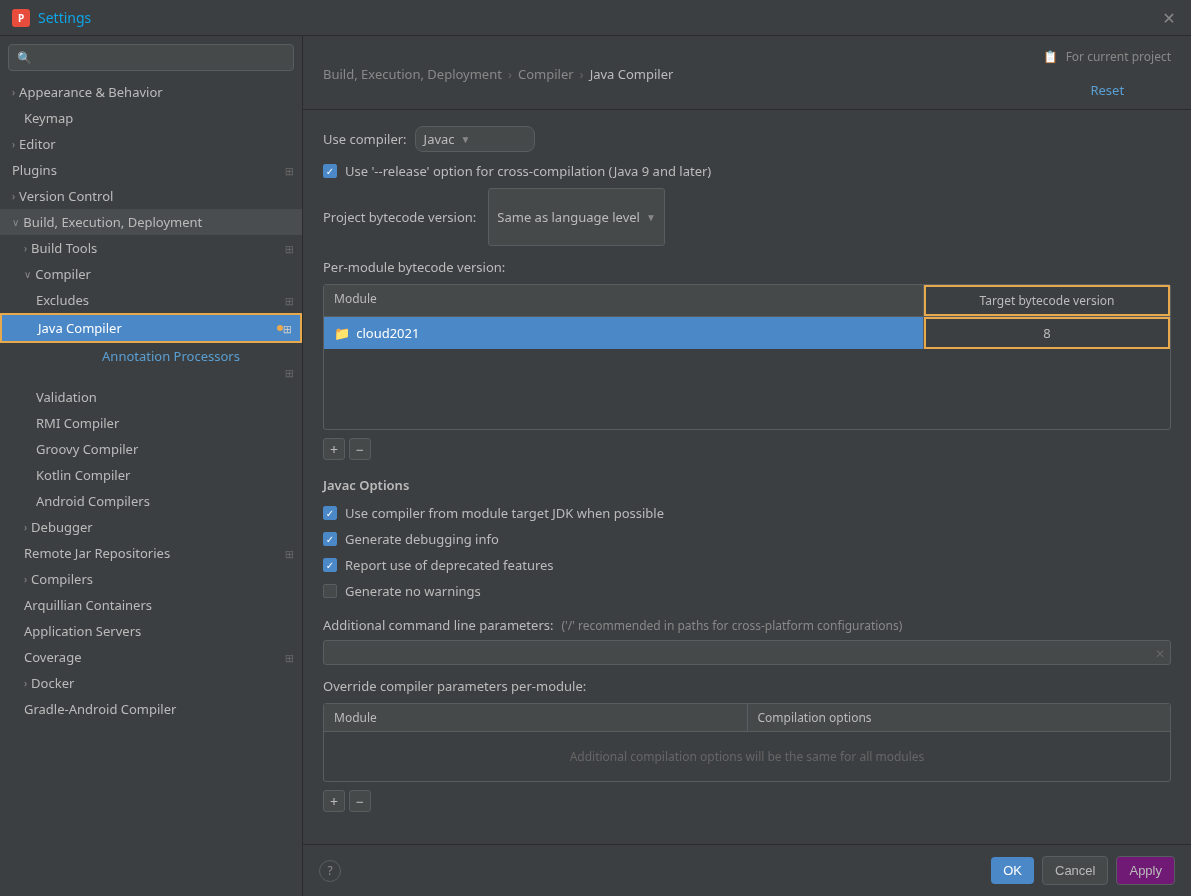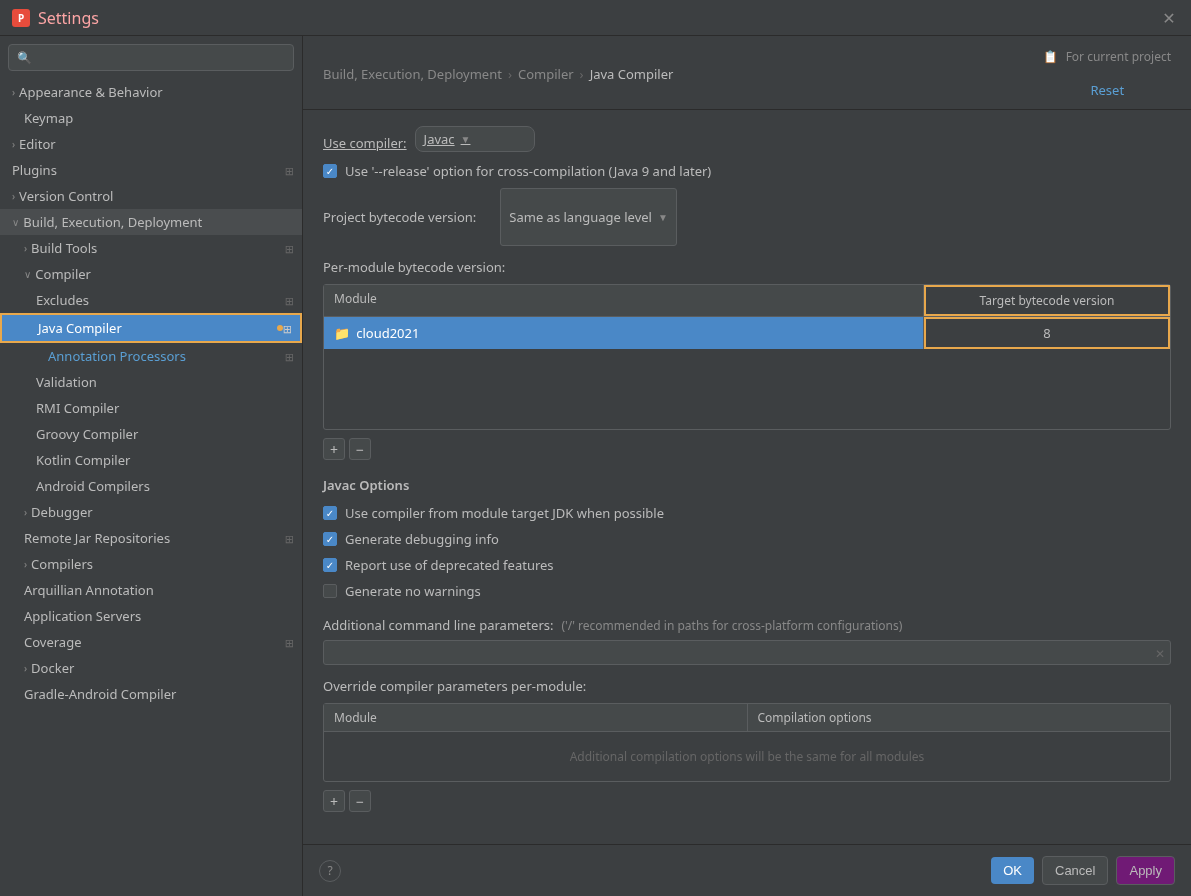--- a/index.html
+++ b/index.html
@@ -31,22 +31,22 @@
     .titlebar-icon {
       width: 18px;
       height: 18px;
       margin-right: 8px;
       background: #e74c3c;
       border-radius: 3px;
       display: flex; align-items: center; justify-content: center;
       font-size: 10px; color: white; font-weight: bold;
     }
     .titlebar-title {
-      font-size: 16px;
-      color: #fca5a5;
+      font-size: 14px;
+      color: #0ea5e9;
       flex: 1;
     }
     .titlebar-close {
       width: 20px; height: 20px;
       display: flex; align-items: center; justify-content: center;
       cursor: pointer;
       color: #888;
       font-size: 16px;
     }
     .content {
@@ -151,24 +151,23 @@
     .breadcrumb .reset { color: #5a9fd4; font-size: 13px; cursor: pointer; }
 
     .settings-body {
       flex: 1;
       overflow-y: auto;
       padding: 16px 20px;
     }
 
     .row {
       display: flex;
-      align-items: flex-end;
+      align-items: center;
       margin-bottom: 10px;
       gap: 8px;
-      text-decoration: underline;
     }
     .label { color: #bbbbbb; }
     .select-box {
       background: #45494a;
       border: 1px solid #5a5d5f;
       border-radius: 8px;
       padding: 3px 8px;
       color: #bbbbbb;
       display: flex;
       align-items: center;
@@ -372,39 +371,40 @@
     .btn-apply {
       background: #701a75;
       color: #bbbbbb;
       border: 1px solid #5a5d5f;
       text-align: right;
     }
 
     .project-bytecode-row {
       display: flex;
       align-items: center;
-      gap: 24px;
+      gap: 12px;
       margin-bottom: 12px;
     }
     .dropdown-select {
       background: #45494a;
       border: 1px solid #5a5d5f;
       border-radius: 3px;
       padding: 19px 8px;
       color: #bbbbbb;
       display: flex;
       align-items: center;
       gap: 6px;
       cursor: pointer;
     }
     .dropdown-arrow { color: #888; font-size: 10px; }
 
     
     .sidebar-item.annotation-highlight {
       color: #5a9fd4;
+      flex-direction: column;
     }
   </style>
 </head>
 <body>
 
 <div class="window">
 
   <div class="titlebar">
     <div class="titlebar-icon">P</div>
     <span class="titlebar-title">Settings</span>
@@ -505,21 +505,21 @@
         <span class="sidebar-item-label">Remote Jar Repositories</span>
         <span class="icon-file">⊞</span>
       </div>
 
       <div class="sidebar-item indent-1">
         <span class="arrow">›</span>
         <span class="sidebar-item-label">Compilers</span>
       </div>
 
       <div class="sidebar-item indent-1">
-        <span class="sidebar-item-label">Arquillian Annotation</span>
+        <span class="sidebar-item-label">Arquillian Containers</span>
       </div>
 
       <div class="sidebar-item indent-1">
         <span class="sidebar-item-label">Application Servers</span>
       </div>
 
       <div class="sidebar-item indent-1">
         <span class="sidebar-item-label">Coverage</span>
         <span class="icon-file">⊞</span>
       </div>

